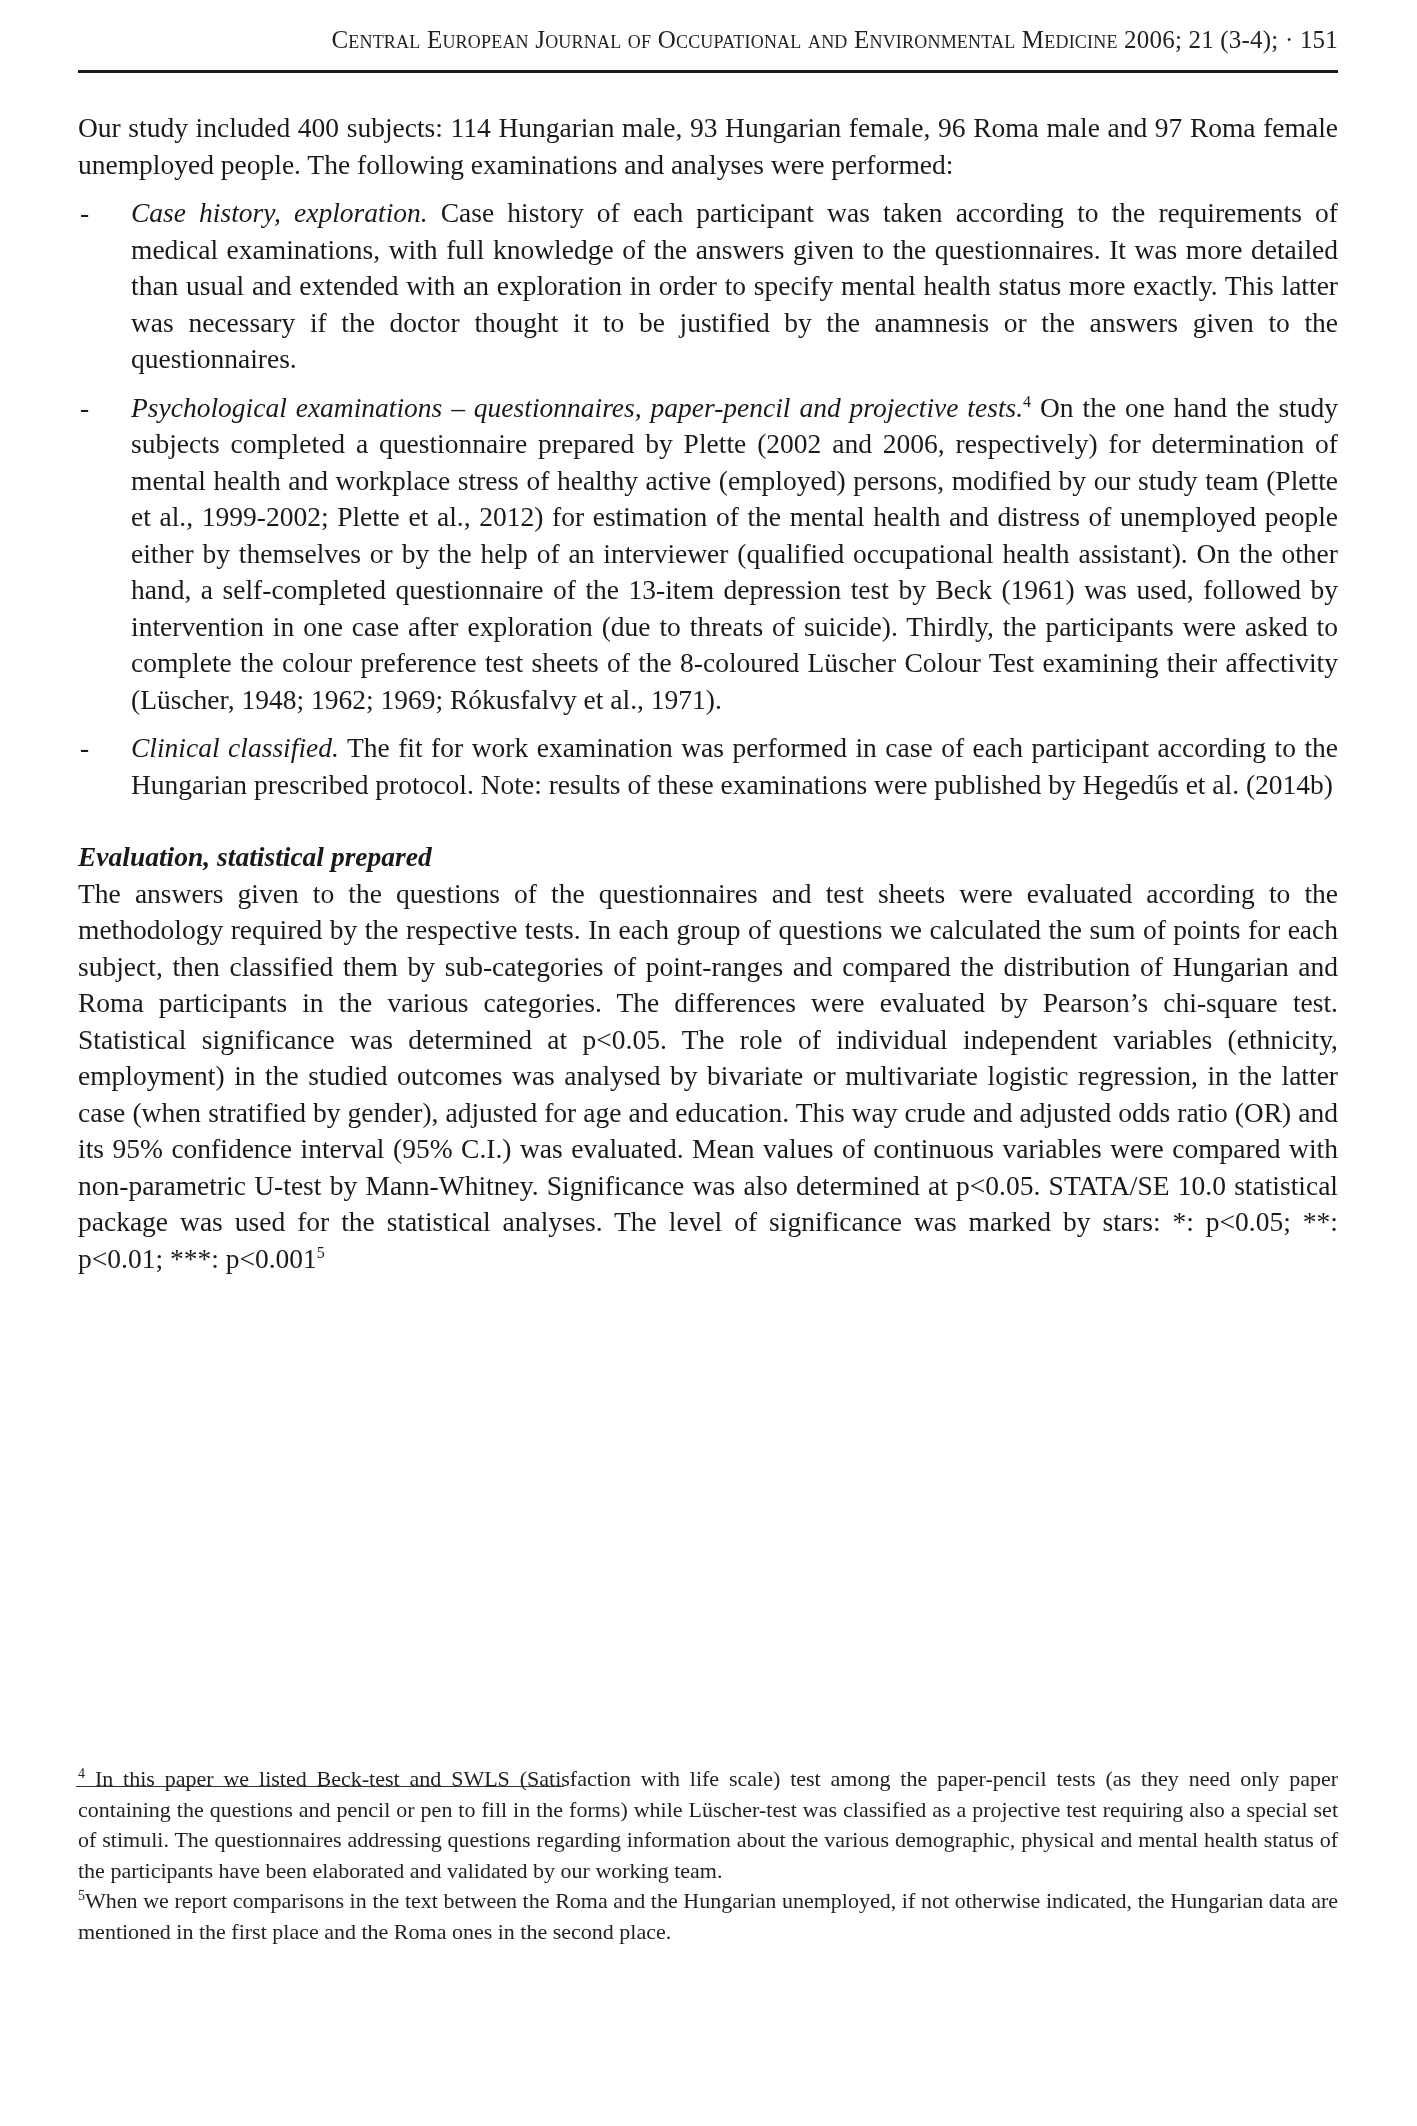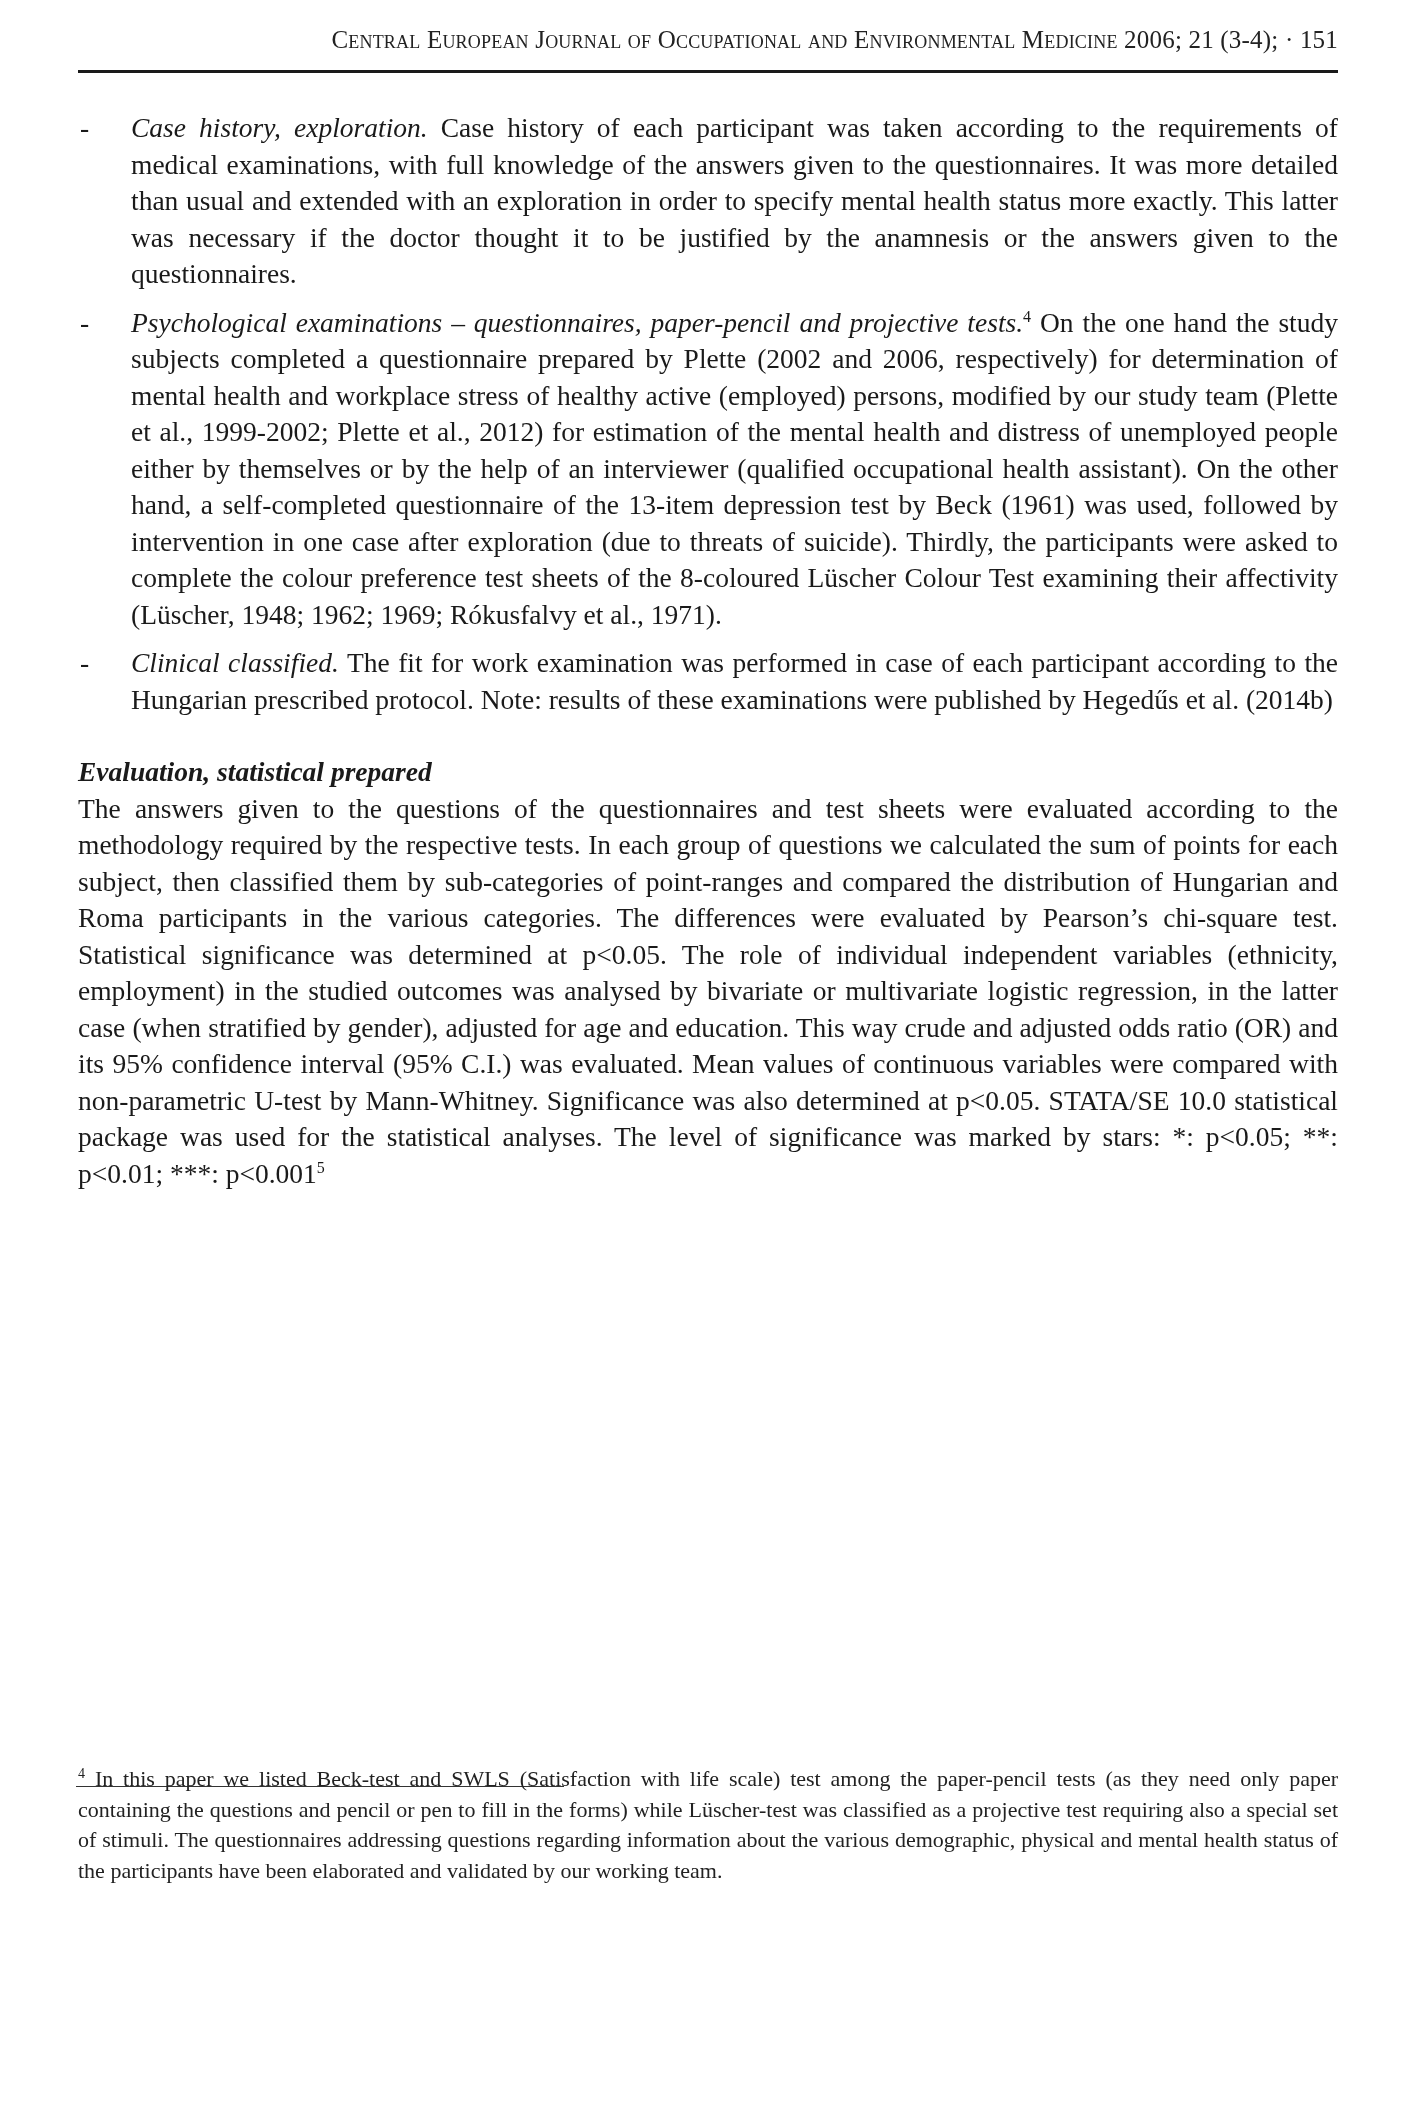--- a/index.html
+++ b/index.html
@@ -104,20 +104,21 @@
   </style>
 </head>
 <body>
 
 <div class="page">
 
   <div class="running-header">Central European Journal of Occupational and Environmental Medicine 2006; 21 (3-4); · 151</div>
   <div class="header-rule"></div>
 
   <div class="body-text">
+    <p class="intro">Our study included 400 subjects: 114 Hungarian male, 93 Hungarian female, 96 Roma male and 97 Roma female unemployed people. The following examinations and analyses were performed:</p>
 
     <ul class="methods">
       <li>
         <span class="dash">-</span>
         <span class="it">Case history, exploration.</span><span> Case history of each participant was taken according to the requirements of medical examinations, with full knowledge of the answers given to the questionnaires. It was more detailed than usual and extended with an exploration in order to specify mental health status more exactly. This latter was necessary if the doctor thought it to be justified by the anamnesis or the answers given to the questionnaires.</span>
       </li>
       <li>
         <span class="dash">-</span>
         <span class="it">Psychological examinations – questionnaires, paper-pencil and projective tests.</span><sup>4</sup><span> On the one hand the study subjects completed a questionnaire prepared by Plette (2002 and 2006, respectively) for determination of mental health and workplace stress of healthy active (employed) persons, modified by our study team (Plette et al., 1999-2002; Plette et al., 2012) for estimation of  the mental health and distress of unemployed people either by themselves or by the help of an interviewer (qualified occupational health assistant). On the other hand, a self-completed questionnaire of the 13-item depression test by Beck (1961) was used, followed by intervention in one case after exploration (due to threats of suicide). Thirdly, the participants were asked to complete the colour preference test sheets of the 8-coloured Lüscher Colour Test examining their affectivity (Lüscher, 1948; 1962; 1969; Rókusfalvy et al., 1971).</span>
       </li>
@@ -128,15 +129,16 @@
     </ul>
 
     <p class="section-heading">Evaluation, statistical prepared</p>
     <p><span>The answers given to the questions of the questionnaires and test sheets were evaluated according to the methodology required by the respective tests. In each group of questions we calculated the sum of points for each subject, then classified them by sub-categories of point-ranges and compared the distribution of Hungarian and Roma participants in the various categories. The differences were evaluated by Pearson’s chi-square test. Statistical significance was determined at p&lt;0.05.  The role of individual independent variables (ethnicity, employment) in the studied outcomes was analysed by bivariate or multivariate logistic regression, in the latter case (when stratified by gender), adjusted for age and education. This way crude and adjusted odds ratio (OR) and its 95% confidence interval (95% C.I.) was evaluated.  Mean values of continuous variables were compared with non-parametric U-test by Mann-Whitney. Significance was also determined at p&lt;0.05.  STATA/SE 10.0 statistical package was used for the statistical analyses. The level of significance was marked by stars: *: p&lt;0.05; **: p&lt;0.01; ***: p&lt;0.001</span><sup>5</sup></p>
   </div>
 
   <div class="footnote-rule"></div>
 
   <div class="footnotes">
     <p><sup>4</sup><span> In this paper we listed Beck-test and SWLS (Satisfaction with life scale) test among the paper-pencil tests (as they need only paper containing the questions and pencil or pen to fill in the forms) while Lüscher-test was classified as a projective test requiring also a special set of stimuli. The questionnaires addressing questions regarding information about the various demographic, physical and mental health status of the participants have been elaborated and validated by our working team.</span></p>
+    <p><sup>5</sup><span>When we report comparisons in the text between the Roma and the Hungarian unemployed, if not otherwise indicated, the Hungarian data are mentioned in the first place and the Roma ones in the second place.</span></p>
   </div>
 
 </div>
 
 </body></html>

